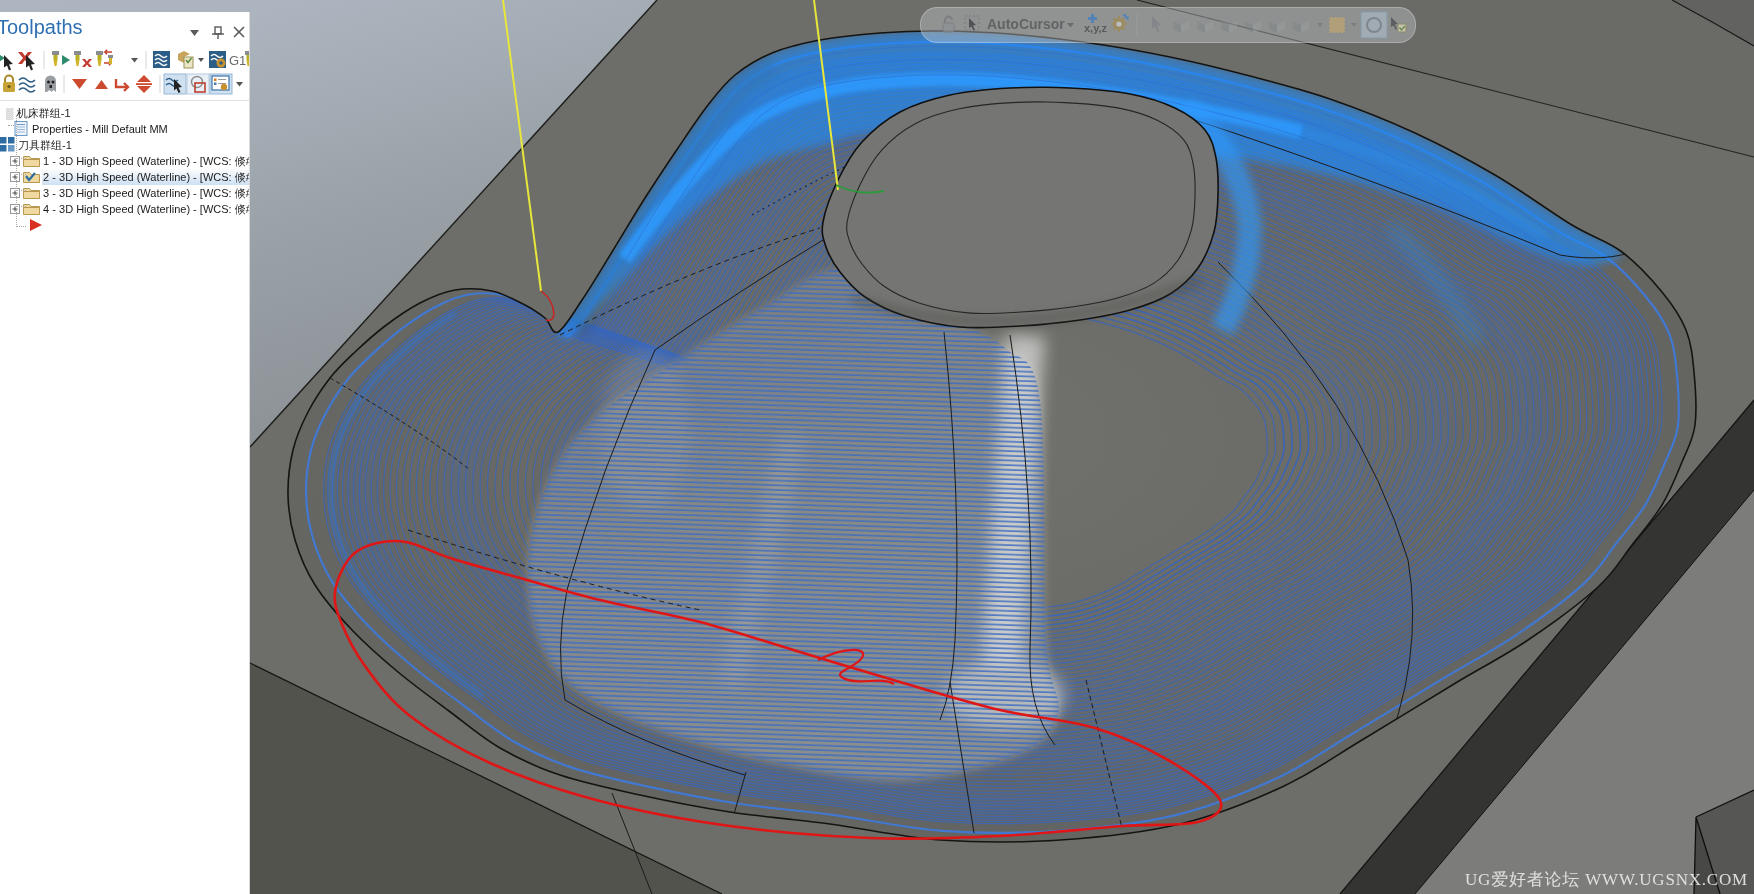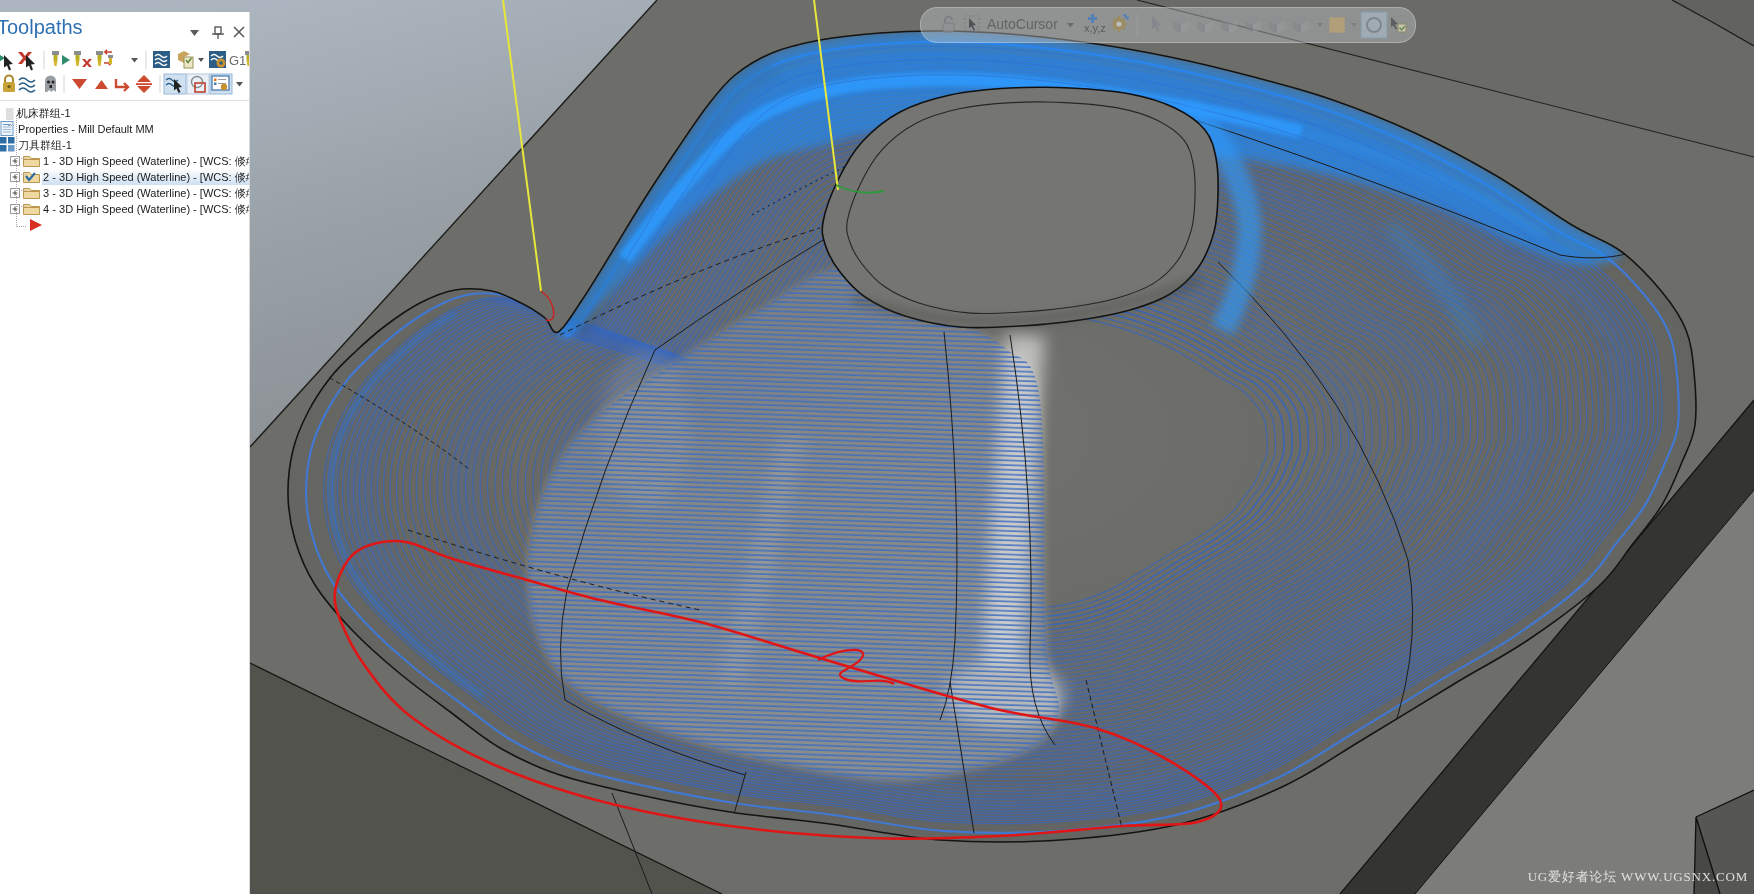--- a/index.html
+++ b/index.html
@@ -1,22 +1,22 @@
 <!DOCTYPE html>
 <html><head><meta charset="utf-8"><title>t</title><style>
 html,body{margin:0;padding:0;width:1754px;height:894px;overflow:hidden;background:#8b9094;font-family:"Liberation Sans",sans-serif;}
 #scene{position:absolute;left:0;top:0;}
 #panel{position:absolute;left:0;top:12px;width:249px;height:894px;background:#ffffff;border-right:1px solid #d9d9d9;}
 #ptitle{position:absolute;left:-3px;top:4px;font-size:20px;color:#2f6fb3;}
 .pctl{position:absolute;top:11px;color:#5a5a5a;font-size:13px;}
 #tbar1,#tbar2{position:absolute;left:0;}
 #tree{position:absolute;left:0;top:88px;width:249px;height:806px;border-top:1px solid #e0e0e0;font-size:11px;color:#1a1a1a;}
 .trow{position:absolute;left:0;height:16px;line-height:16px;white-space:nowrap;overflow:hidden;width:249px;}
-#wm{position:absolute;right:6px;top:868px;font-family:"Liberation Serif",serif;font-size:13px;color:rgba(232,232,232,0.92);letter-spacing:0.8px;}
-#ftool{position:absolute;left:920px;top:7px;width:494px;height:34px;border-radius:17px;background:rgba(196,200,203,0.42);border:1px solid rgba(255,255,255,0.25);}
+#wm{position:absolute;right:6px;top:868px;font-family:"Liberation Serif",serif;font-size:17px;color:rgba(232,232,232,0.92);letter-spacing:0.8px;}
+#ftool{position:absolute;left:920px;top:7px;width:494px;height:34px;border-radius:17px;background:rgba(196,200,203,0.42);border:1px solid rgba(255,255,255,0.25);font-weight:bold;}
 </style></head><body>
 
 <svg id="scene" width="1754" height="894" viewBox="0 0 1754 894">
     <defs>
 <linearGradient id="bgg" x1="0" y1="0" x2="0.25" y2="1">
  <stop offset="0" stop-color="#adb6c0"></stop>
         <stop offset="0.55" stop-color="#98a0a6"></stop>
         <stop offset="1" stop-color="#8b9094"></stop>
 </linearGradient>
 <radialGradient id="blobg" cx="0.48" cy="0.5" r="0.75">
@@ -381,21 +381,21 @@
         <rect x="2" y="2.5" width="2.5" height="2.5" fill="#e07820"></rect>
         <rect x="2" y="6.5" width="2.5" height="2.5" fill="#4a7dae"></rect>
         <line x1="6" y1="3.5" x2="14" y2="3.5" stroke="#999"></line>
         <line x1="6" y1="7.5" x2="14" y2="7.5" stroke="#999"></line>
         <circle cx="12" cy="11" r="3.2" fill="#c8912e"></circle>
       </g>
       <path d="M 236,9 l 7,0 l -3.5,4.5 Z" fill="#555"></path>
     </svg>
     <div id="tree">
       <div class="trow" style="top:4px;"><span style="margin-left:6px"><span style="color:#888">▒</span>&nbsp;机床群组-1</span></div>
-      <div class="trow" style="top:20px;"><span style=""><svg width="15" height="15" style="vertical-align:-3px" viewBox="0 0 15 15">
+      <div class="trow" style="top:20px;"><span style="margin-left:14px"><svg width="15" height="15" style="vertical-align:-3px" viewBox="0 0 15 15">
             <rect x="1" y="0.5" width="12" height="14" fill="#eef4fa" stroke="#6a9ac8"></rect>
             <line x1="3" y1="3.5" x2="11" y2="3.5" stroke="#6a9ac8"></line>
             <line x1="3" y1="6" x2="11" y2="6" stroke="#9ab8d8"></line>
             <line x1="3" y1="8.5" x2="11" y2="8.5" stroke="#9ab8d8"></line>
             <line x1="3" y1="11" x2="11" y2="11" stroke="#9ab8d8"></line>
           </svg> Properties - Mill Default MM</span></div>
       <div class="trow" style="top:36px;"><span style=""><svg width="15" height="15" style="vertical-align:-3px" viewBox="0 0 15 15">
             <rect x="0" y="0" width="6.5" height="6.5" fill="#2e6da4"></rect>
             <rect x="8" y="0" width="6.5" height="6.5" fill="#2e6da4"></rect>
             <rect x="0" y="8" width="6.5" height="6.5" fill="#2e6da4"></rect>

